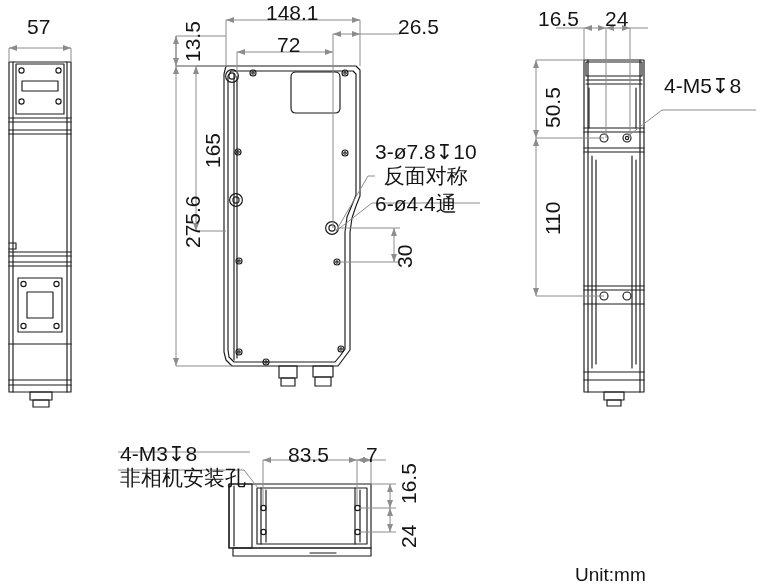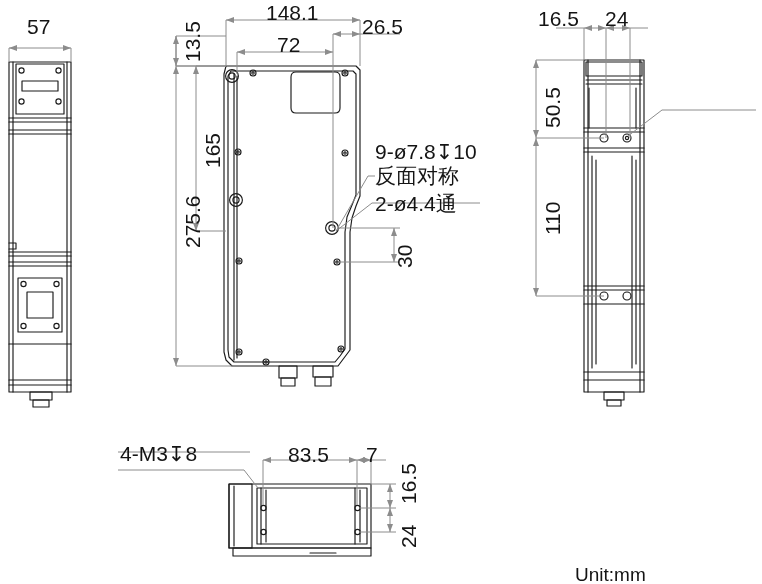--- a/index.html
+++ b/index.html
@@ -301,55 +301,59 @@
       <path d="M118,452 L250,452"></path>
     </g>
   </svg>
 
   <div class="dimtxt" style="left:27px;top:16px;">57</div>
 
   <div class="dimtxt" style="left:266px;top:2px;">148.1</div>
 
   <div class="dimtxt" style="left:277px;top:34px;">72</div>
 
-  <div class="dimtxt" style="left:362px;top:16px;">26.5</div>
+  <div class="dimtxt" style="left:362px;top:16px;padding-left:36px;">26.5</div>
 
   <div class="dimtxt rot" style="left:182px;top:62px;">13.5</div>
 
   <div class="dimtxt rot" style="left:202px;top:168px;">165</div>
 
   <div class="dimtxt rot" style="left:182px;top:248px;">275.6</div>
 
   <div class="dimtxt rot" style="left:394px;top:268px;">30</div>
 
   <div class="note" style="left:375px;top:140px;">
-    <div>9-ø7.8↧10</div>
-    <div style="">反面对称</div>
+    <div>3-ø7.8↧10</div>
+    <div style="text-align:center;">反面对称</div>
   </div>
 
   <div class="note" style="left:375px;top:192px;">
-    <div>2-ø4.4通</div>
+    <div>6-ø4.4通</div>
   </div>
 
   <div class="dimtxt" style="left:538px;top:8px;">16.5</div>
 
   <div class="dimtxt" style="left:605px;top:8px;">24</div>
 
   <div class="dimtxt rot" style="left:542px;top:128px;">50.5</div>
 
   <div class="dimtxt rot" style="left:542px;top:235px;">110</div>
 
+  <div class="note" style="left:664px;top:74px;">
+    <div>4-M5↧8</div>
+  </div>
 
   <div class="dimtxt" style="left:288px;top:444px;">83.5</div>
 
   <div class="dimtxt" style="left:366px;top:444px;">7</div>
 
   <div class="dimtxt rot" style="left:398px;top:504px;">16.5</div>
 
   <div class="dimtxt rot" style="left:398px;top:548px;">24</div>
 
   <div class="note" style="left:120px;top:442px;">
     <div>4-M3↧8</div>
+    <div>非相机安装孔</div>
   </div>
 
   <div class="unit" style="left:532px;top:564px;margin-left:43px;">Unit:mm</div>
 
 </div>
 
 </body></html>

